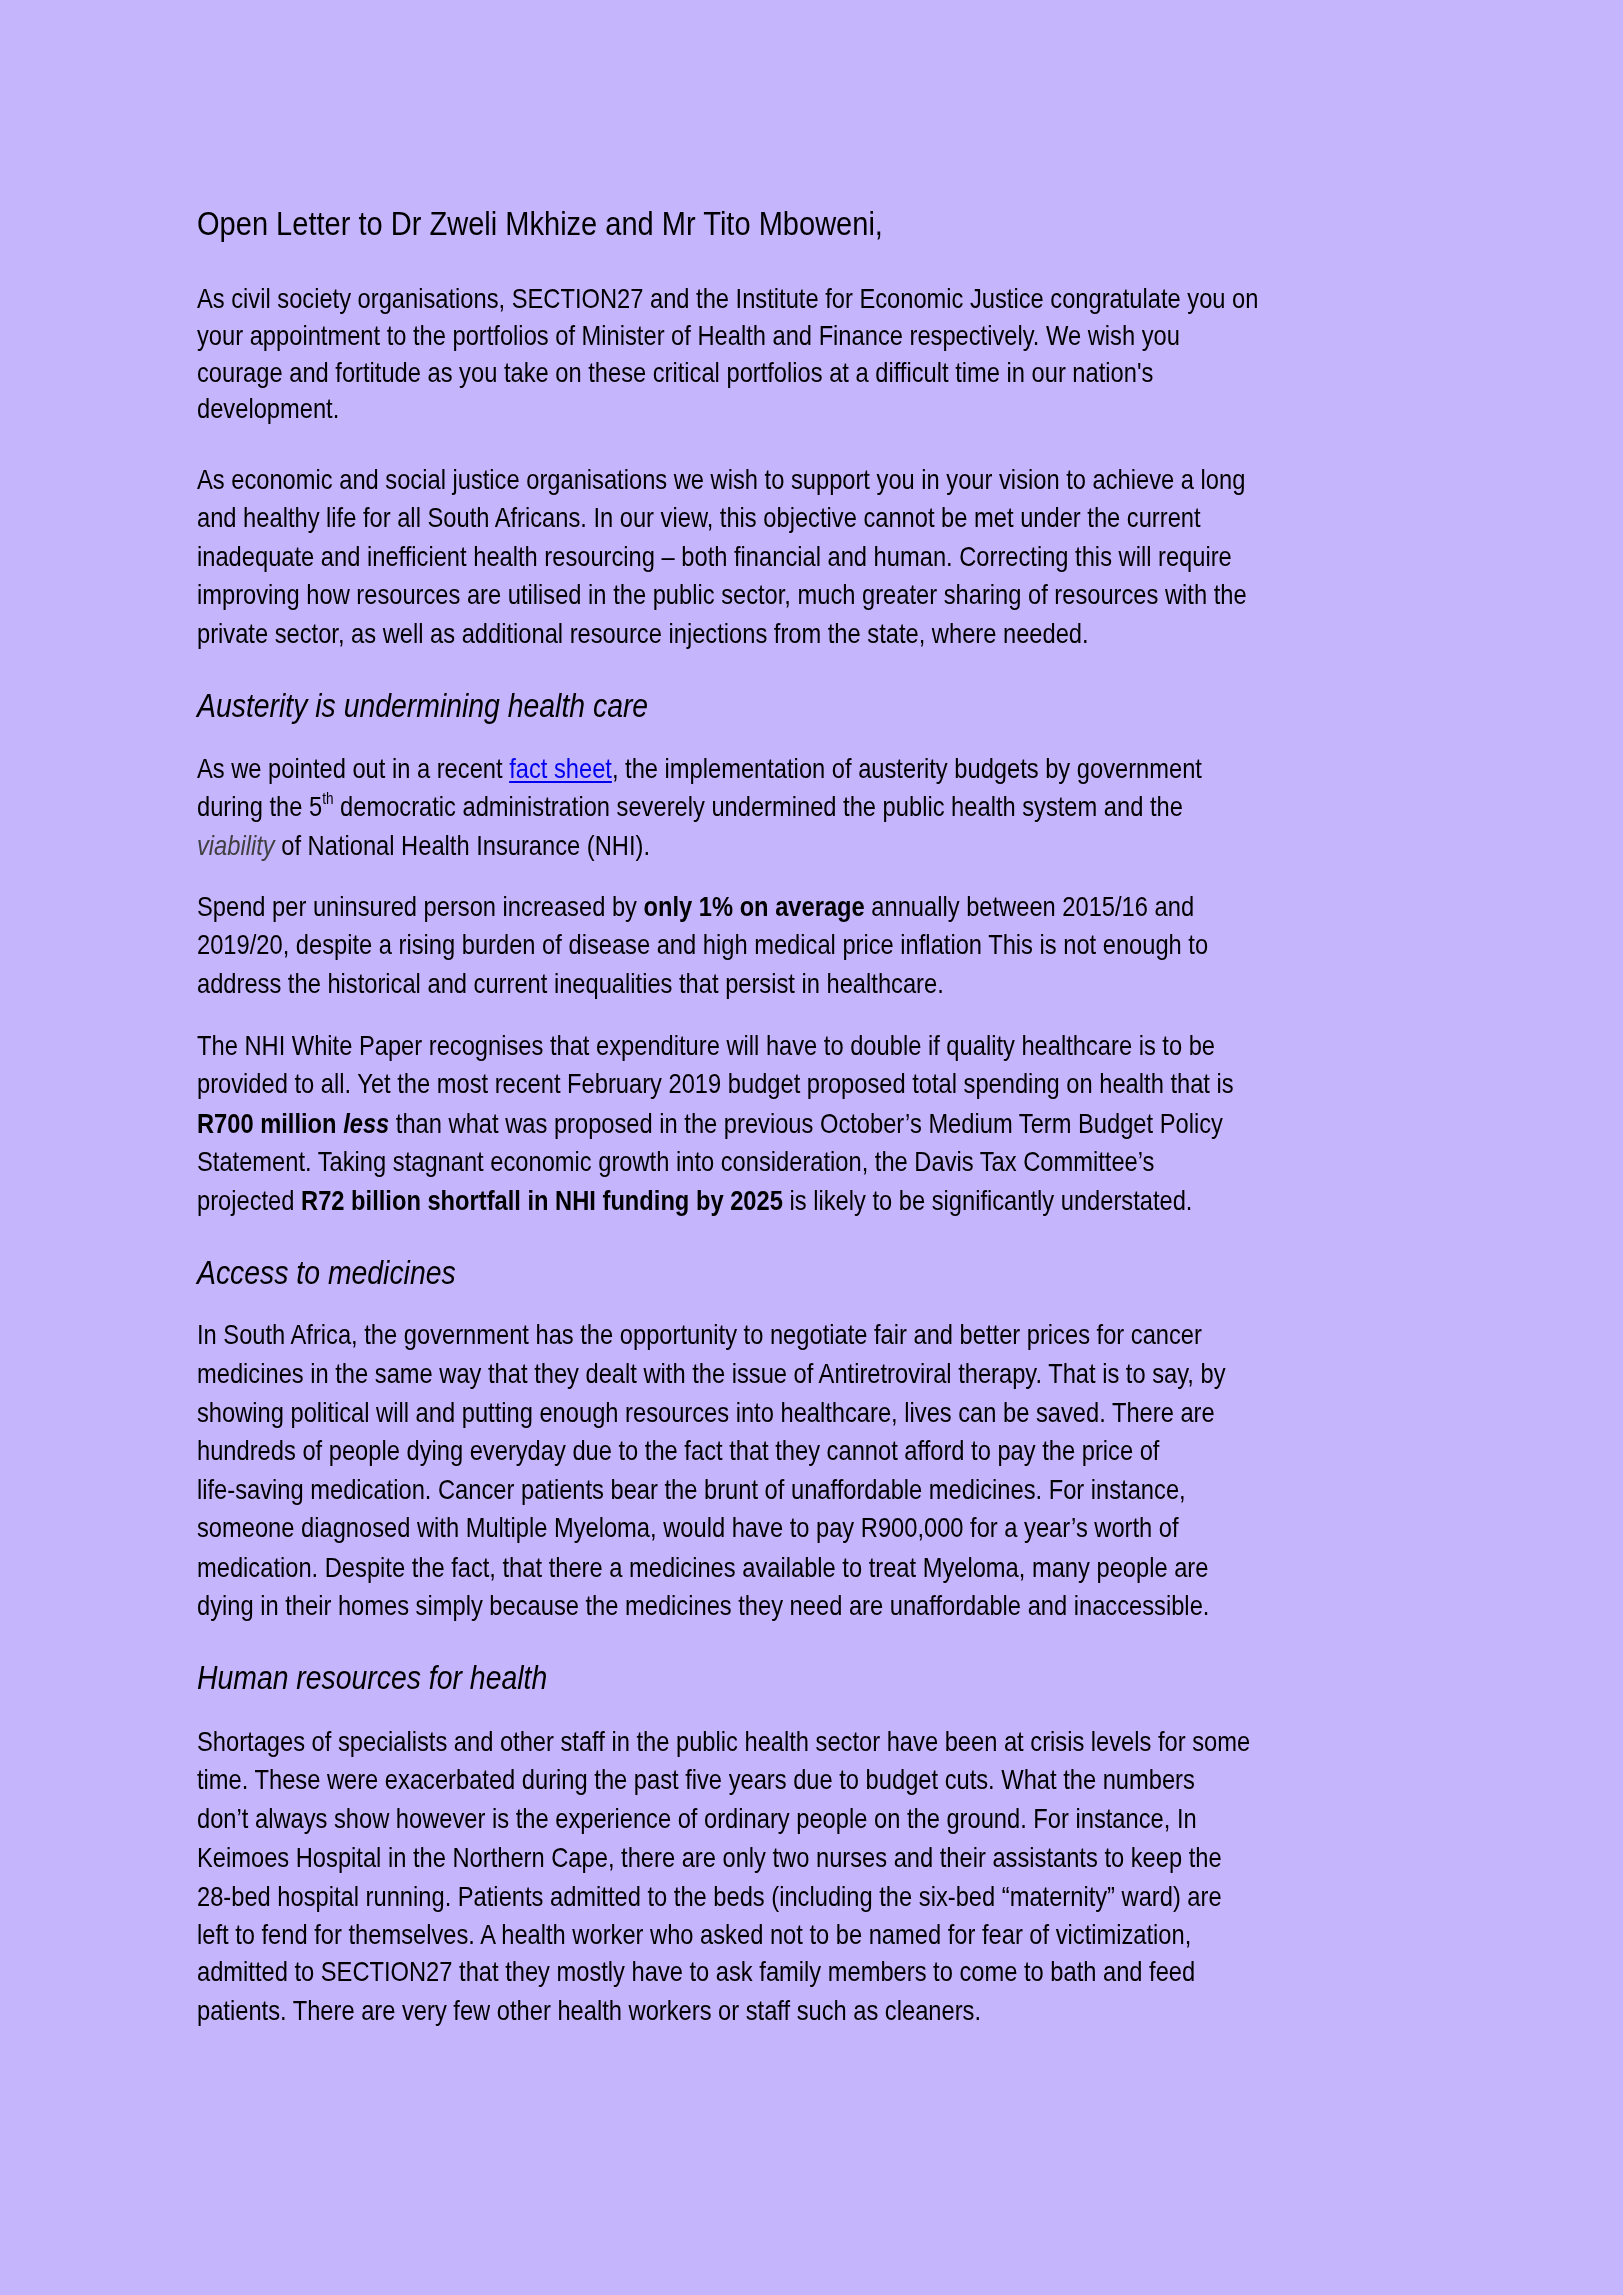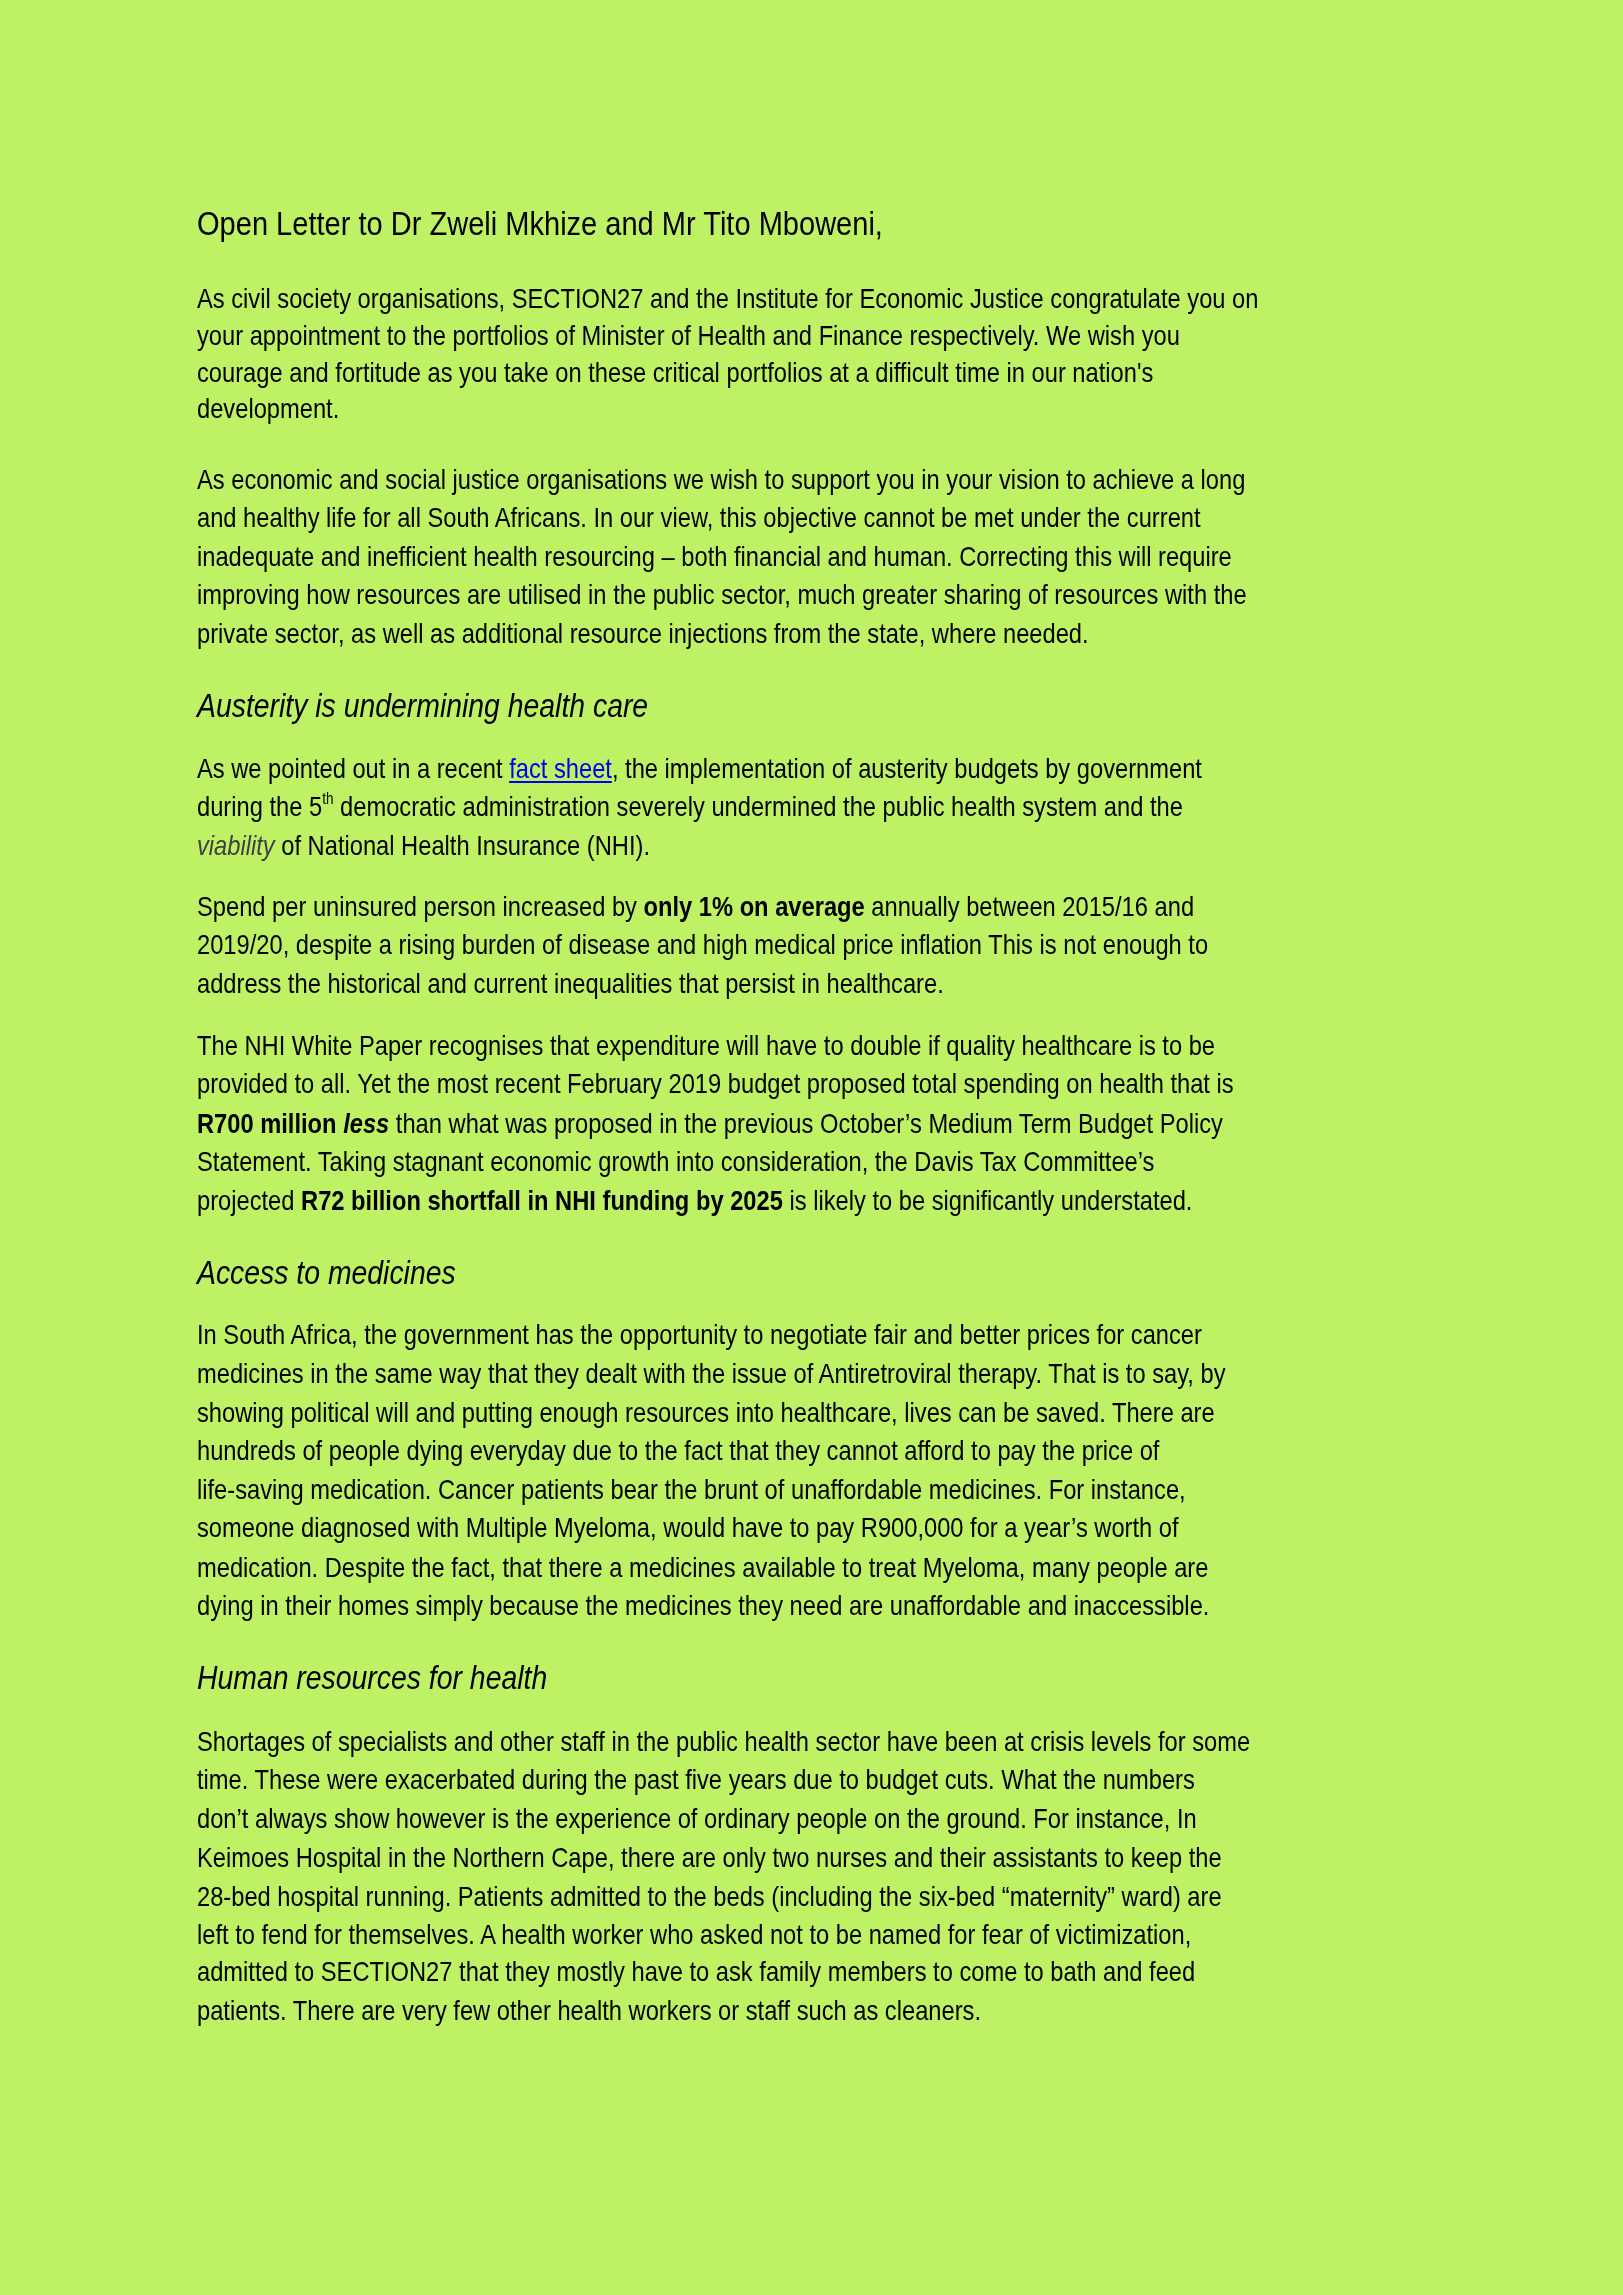--- a/index.html
+++ b/index.html
@@ -1,18 +1,18 @@
 <!DOCTYPE html>
 <html><head>
 <meta charset="utf-8">
 <style>
   html, body { margin: 0; padding: 0; background: #ffffff; }
   body { width: 1623px; height: 2296px; position: relative; overflow: hidden;
          font-family: "Liberation Sans", "DejaVu Sans", sans-serif; color: #000000; }
-  .page { position: absolute; left: 0; top: 0; width: 1623px; height: 2296px; background: #bef264; }
+  .page { position: absolute; left: 0; top: 0; width: 1623px; height: 2296px; background: #c4b5fd; }
   .ln { position: absolute; left: 197px; white-space: nowrap; font-size: 27.4px; line-height: 31px;
         transform: scaleX(0.865); transform-origin: 0 0; }
   .title { font-size: 33px; line-height: 39px; transform: scaleX(0.88); }
   .h2 { font-size: 33px; line-height: 39px; font-style: italic; transform: scaleX(0.86); }
   b { font-weight: bold; }
   .it { font-style: italic; }
   .grey { color: #404040; }
   .link { color: #0000ee; text-decoration: underline; text-decoration-thickness: 2px; text-underline-offset: 2.9px; cursor: pointer; }
   sup { font-size: 15.7px; line-height: 0; vertical-align: 11.8px; }
 </style>

